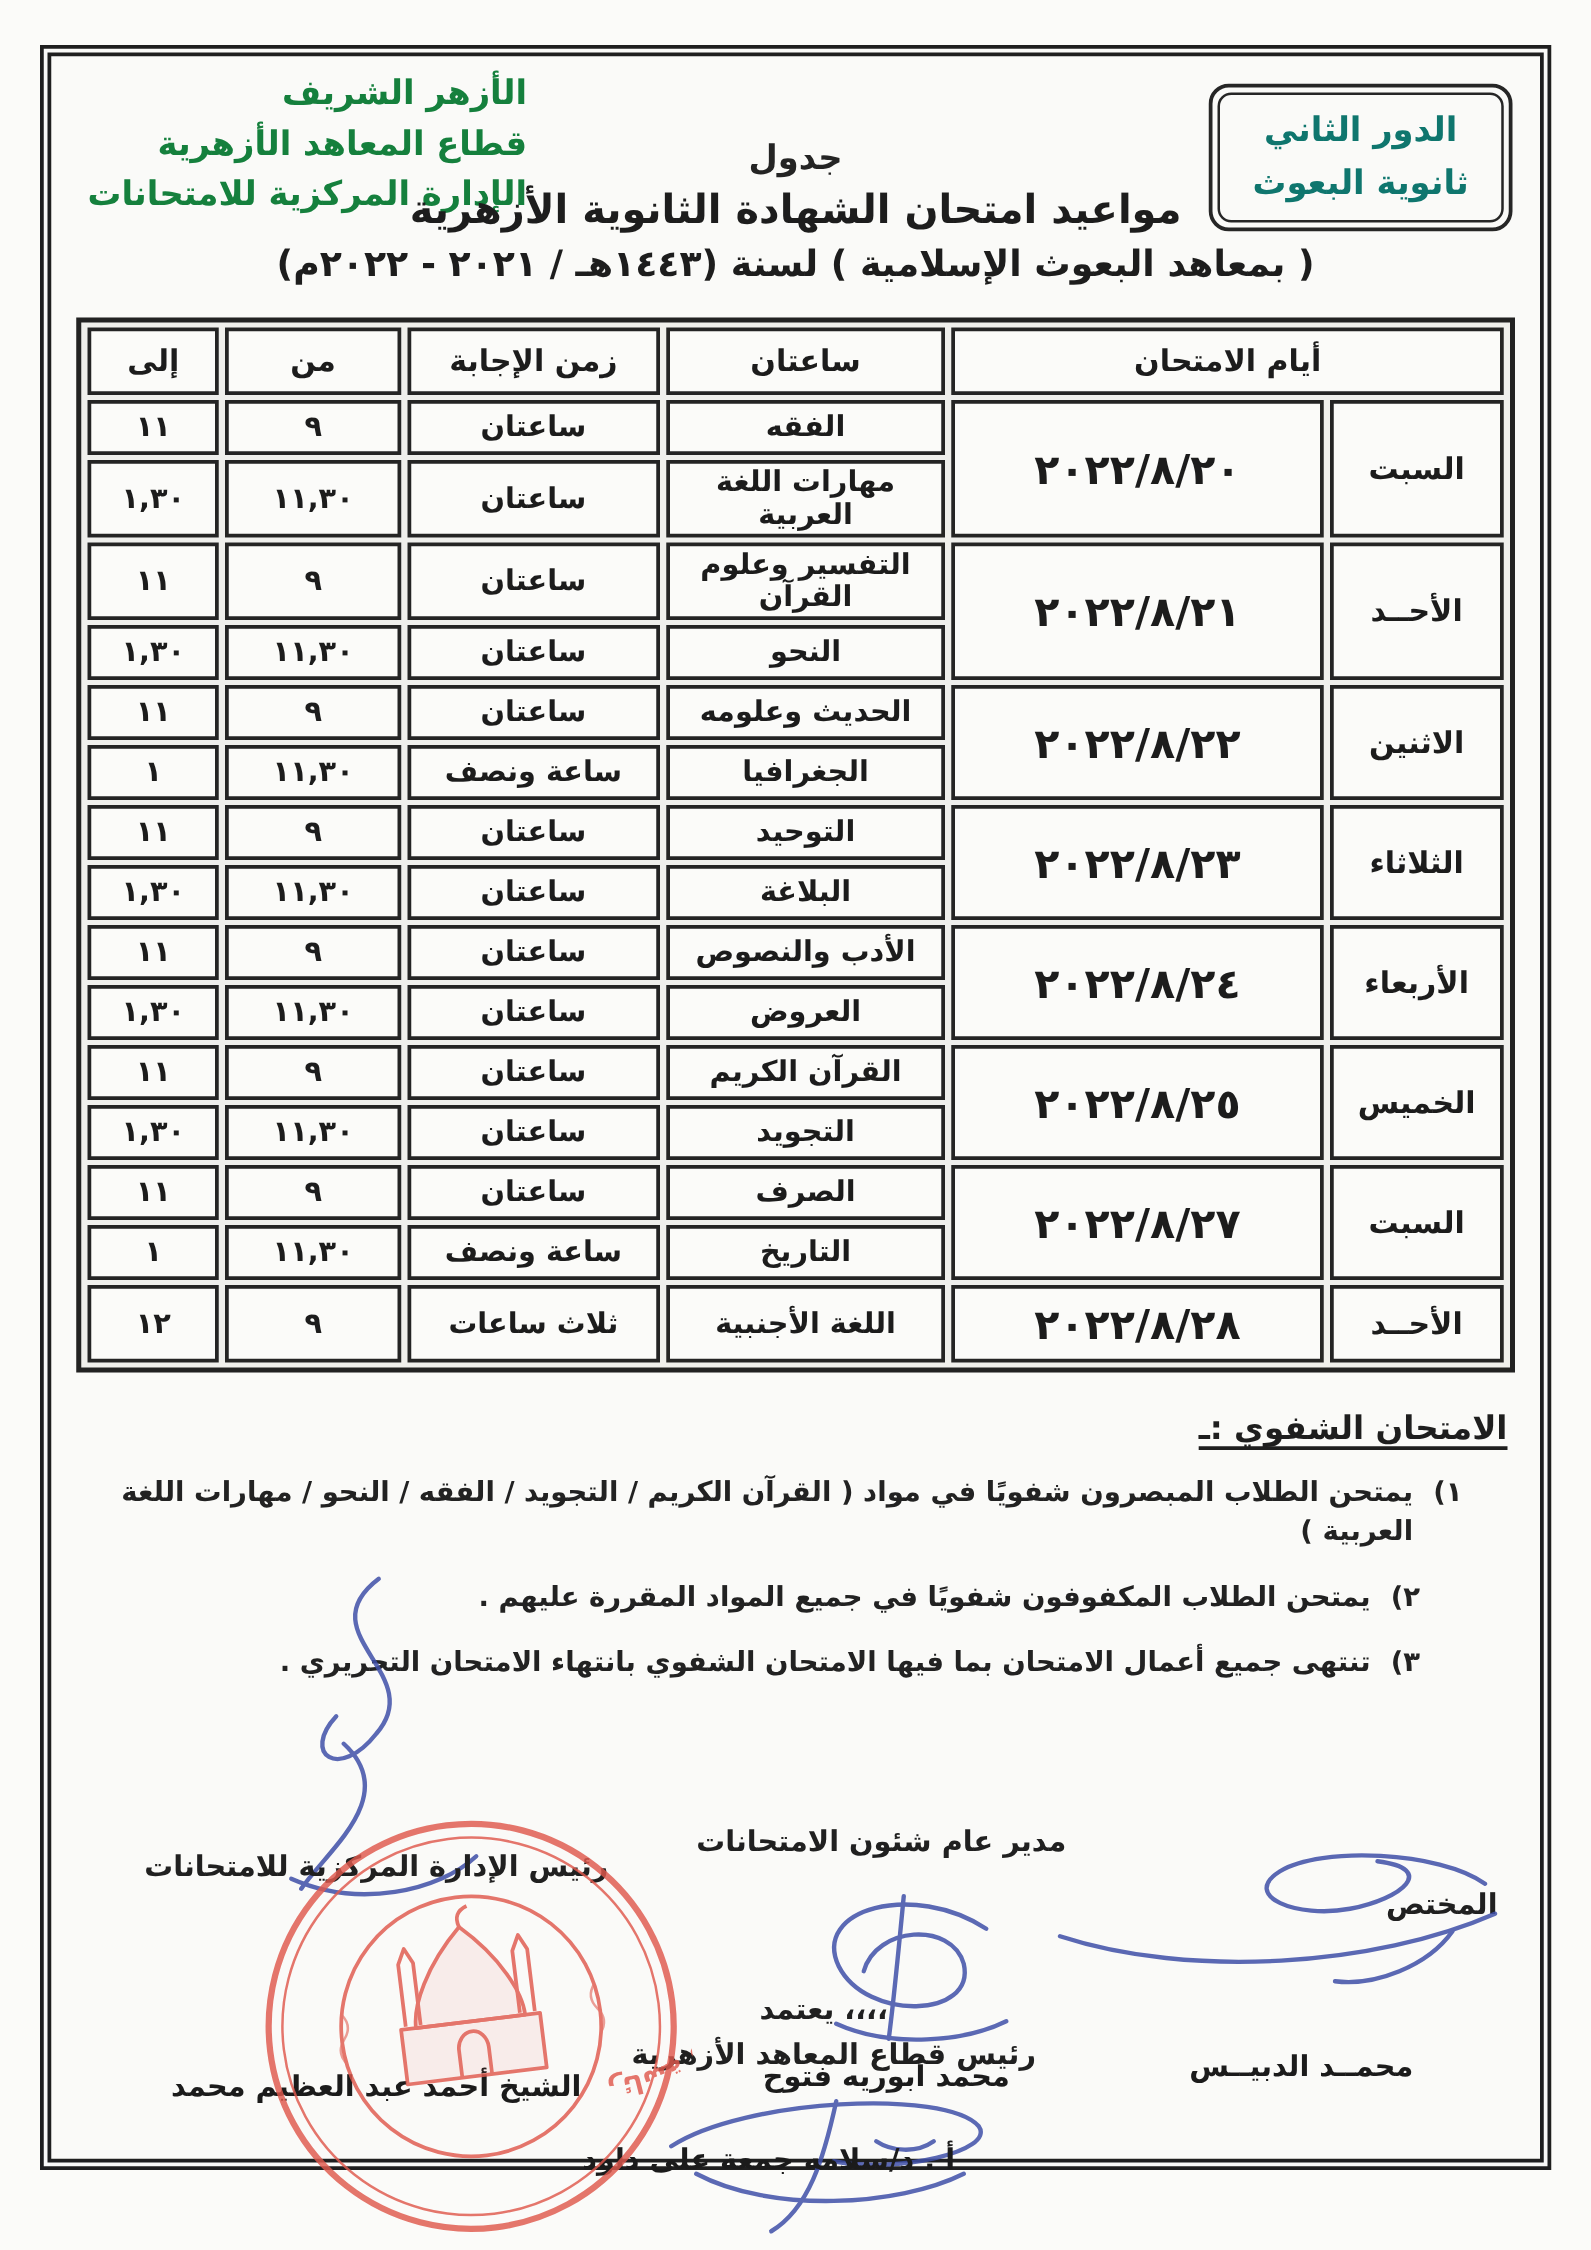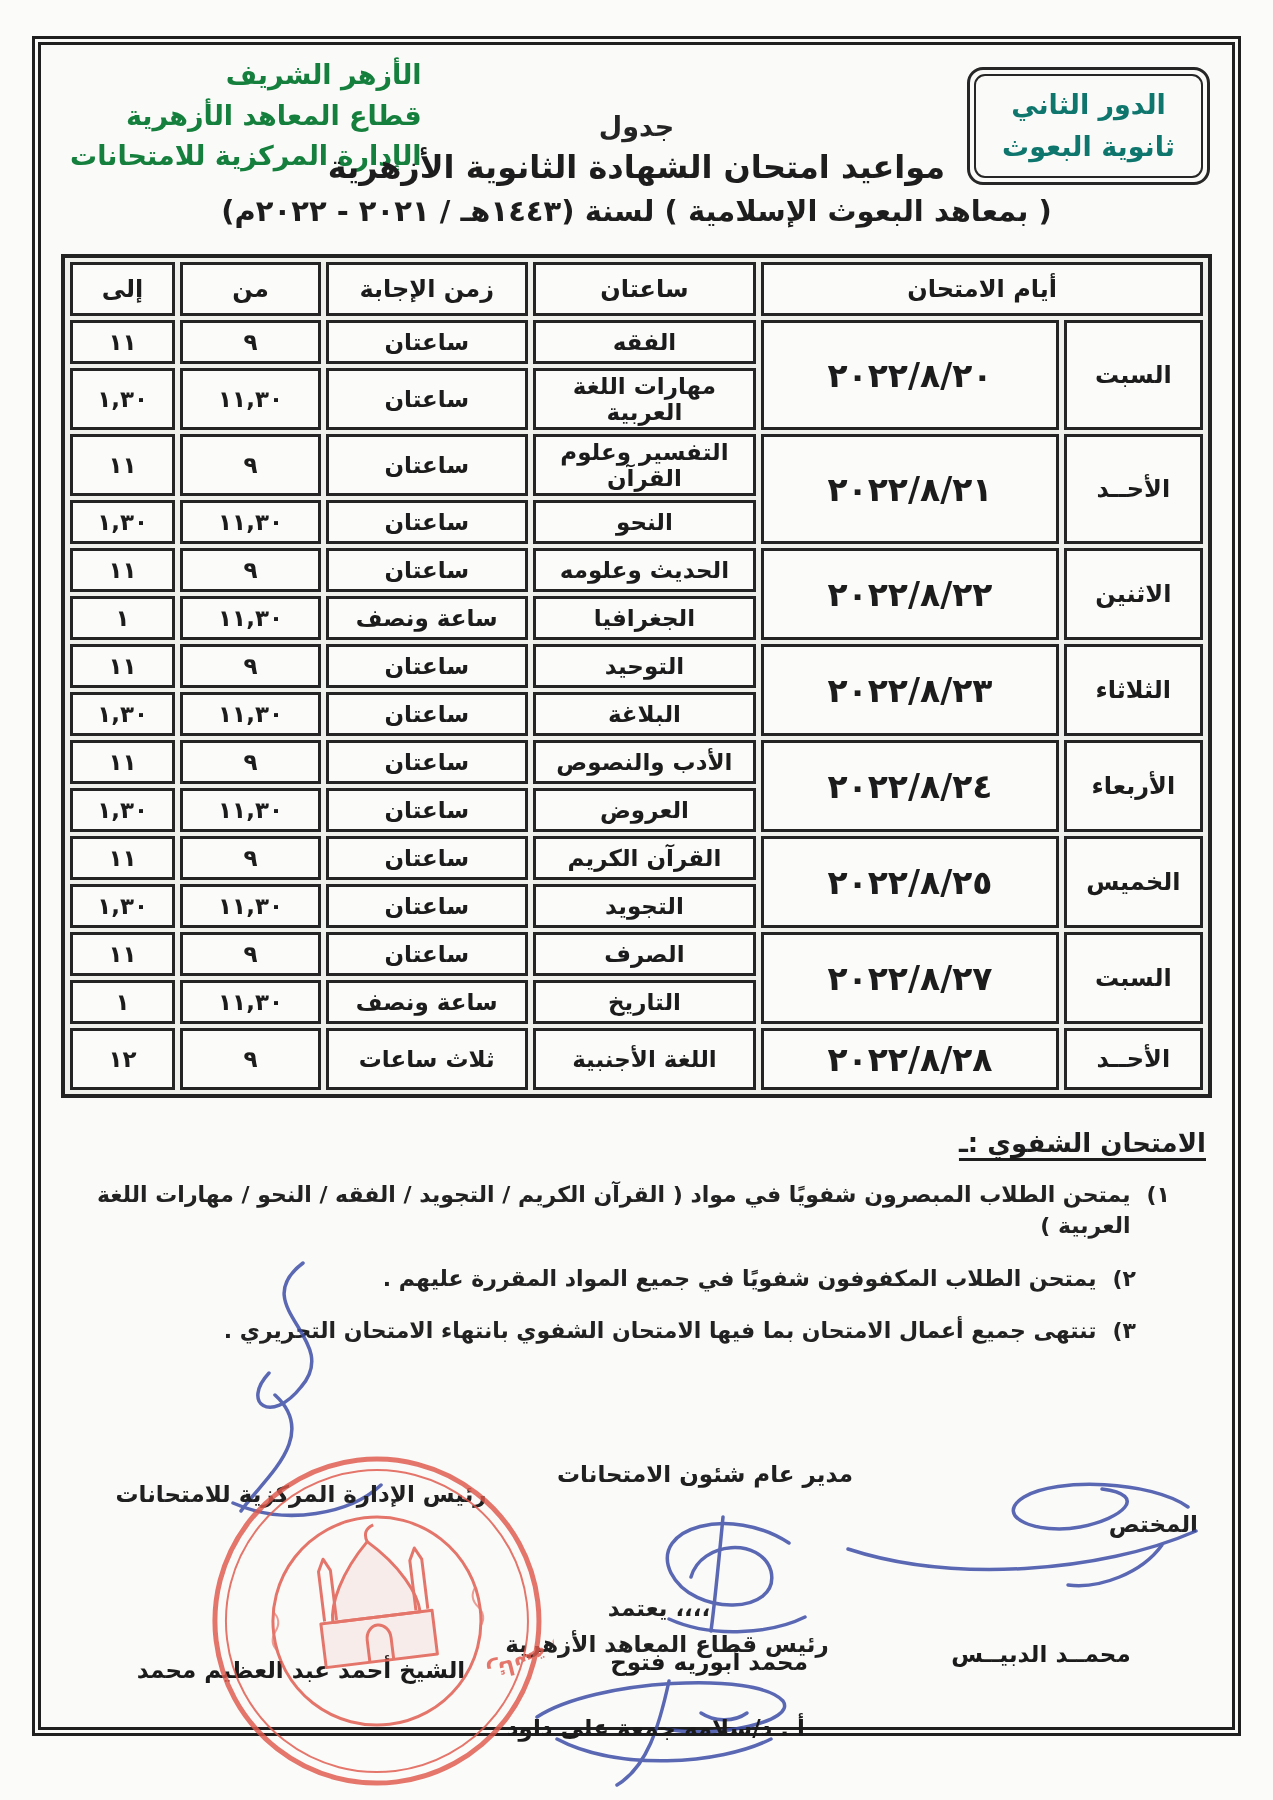--- a/index.html
+++ b/index.html
@@ -274,21 +274,21 @@
       <div class="abs sig-title center" style="left:452px;top:242px;width:300px;">يعتمد ،،،،</div>
       <div class="abs sig-title center" style="left:420px;top:278px;width:380px;">رئيس قطاع المعاهد الأزهرية</div>
       <svg class="abs sig-svg" style="left:462px;top:306px;" width="280" height="130" viewBox="0 0 280 130">
         <g fill="none" stroke="#3f4fa8" stroke-width="3.5" stroke-linecap="round" opacity="0.85">
           <path d="M18,58 C76,20 238,12 264,42 C278,62 198,80 148,70"></path>
           <path d="M38,80 C98,112 200,106 252,80"></path>
           <path d="M150,22 C140,68 128,108 98,126"></path>
           <path d="M228,54 C214,64 194,62 182,54"></path>
         </g>
       </svg>
-      <div class="abs sig-name" style="left:368px;top:362px;width:380px;text-align:right;">أ . د/سلامه جمعة على داود</div>
+      <div class="abs sig-name" style="left:368px;top:362px;width:380px;">أ . د/سلامه جمعة على داود</div>
 
       <svg class="abs stamp" style="left:148px;top:96px;" width="345" height="345" viewBox="0 0 345 345">
         <defs>
           <path id="ringPath" d="M172,48 a124,124 0 1,1 -0.1,0.2"></path>
         </defs>
         <g stroke="#e0594d" fill="none">
           <circle cx="172" cy="172" r="162" stroke-width="5"></circle>
           <circle cx="172" cy="172" r="151" stroke-width="2"></circle>
           <circle cx="172" cy="172" r="104" stroke-width="3"></circle>
         </g>

